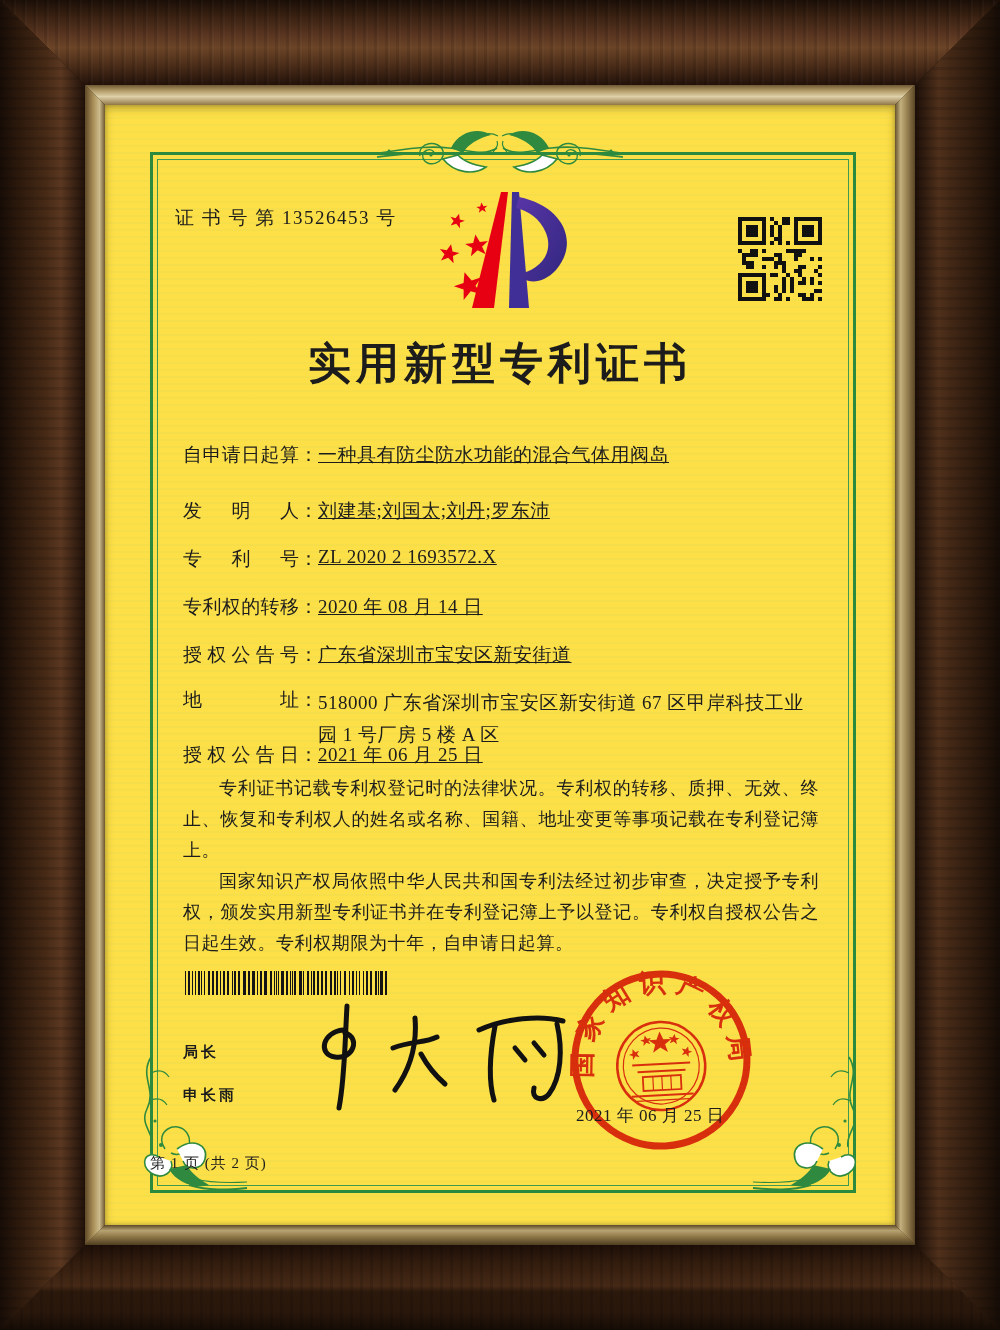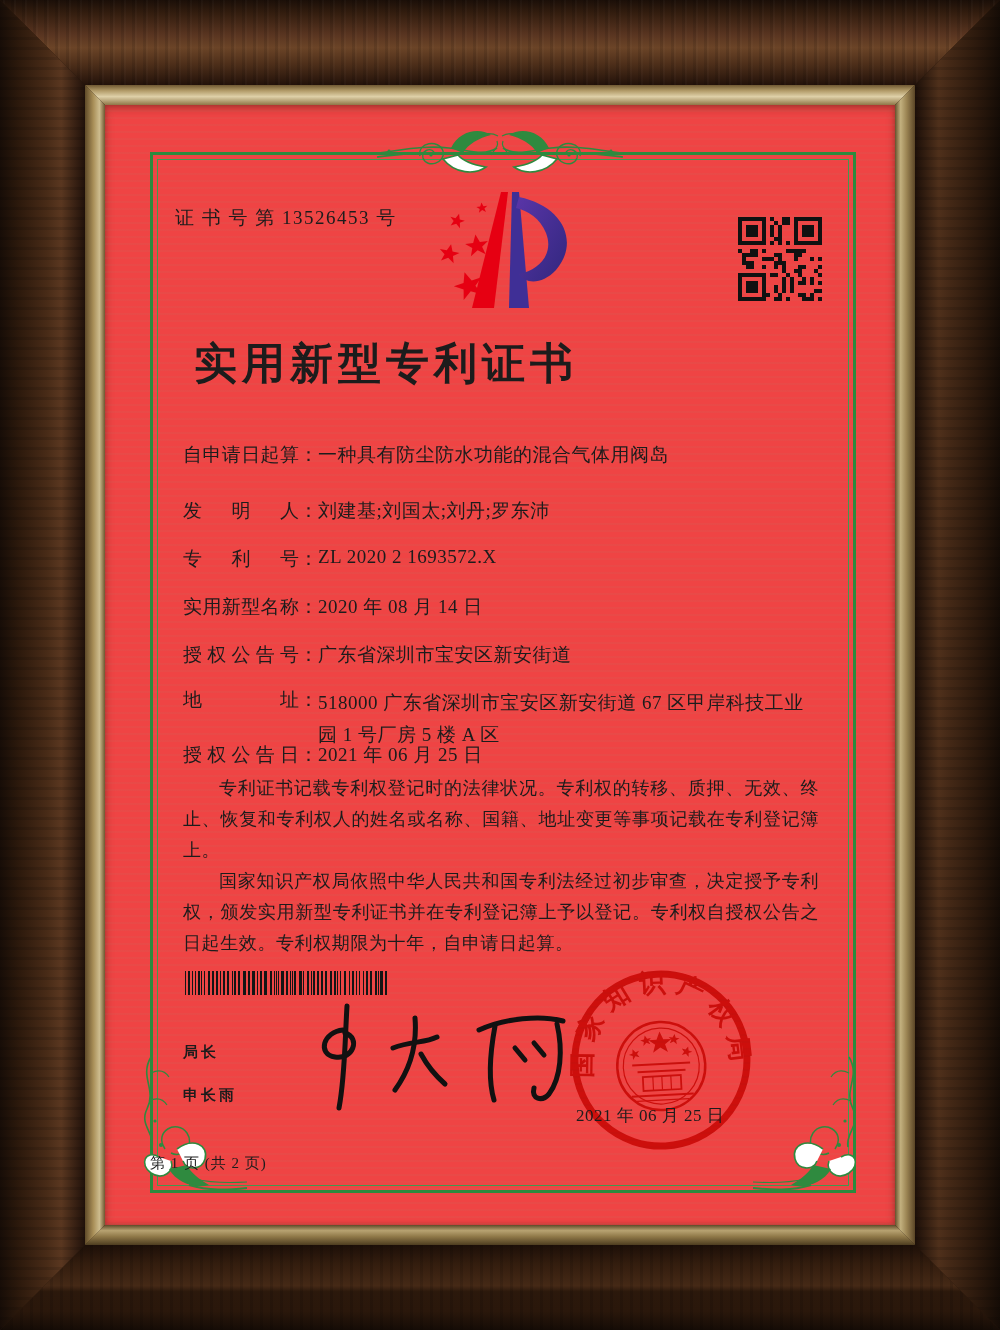--- a/index.html
+++ b/index.html
@@ -39,41 +39,41 @@
   .g-bottom{left:85px;right:85px;bottom:85px;height:20px;
     background:linear-gradient(0deg,#4e3d20 0%,#8f7848 42%,#b7a271 72%,#5e4a28 100%);
     clip-path:polygon(20px 0,calc(100% - 20px) 0,100% 100%,0 100%);}
   .g-left{top:85px;bottom:85px;left:85px;width:20px;
     background:linear-gradient(90deg,#5f4a28 0%,#a98f58 42%,#cdbc8e 72%,#6d5730 100%);
     clip-path:polygon(0 0,100% 20px,100% calc(100% - 20px),0 100%);}
   .g-right{top:85px;bottom:85px;right:85px;width:20px;
     background:linear-gradient(270deg,#5a4526 0%,#9c8554 42%,#c2b07e 72%,#66512c 100%);
     clip-path:polygon(0 20px,100% 0,100% 100%,0 calc(100% - 20px));}
   
-  .paper{position:absolute;inset:105px;background:#ef4444;
+  .paper{position:absolute;inset:105px;background:#fde047;
     box-shadow:inset 0 3px 10px rgba(40,25,10,.30), inset 0 0 4px rgba(40,25,10,.25);padding-left:13px;}
   .paper::before{content:"";position:absolute;inset:0;
     background:repeating-linear-gradient(0deg, rgba(120,180,140,.05) 0 2px, transparent 2px 7px);
     pointer-events:none;}
   
   .green-border{position:absolute;left:45px;top:47px;width:700px;height:1035px;
     border:3px solid #2c8a3e;}
   .green-border::after{content:"";position:absolute;inset:4px;border:1px solid #3f9a50;}
   .orn{position:absolute;pointer-events:none;}
   
   .cert-no{position:absolute;left:70px;top:100px;font-size:19px;letter-spacing:1.5px;}
   .logo{position:absolute;left:323px;top:84px;width:155px;height:122px;}
   .qr{position:absolute;left:633px;top:112px;width:84px;height:84px;}
-  .title{position:absolute;left:45px;top:230px;width:700px;text-align:left;
-    font-size:43px;font-weight:700;letter-spacing:5px;margin-left:44px;}
+  .title{position:absolute;left:45px;top:230px;width:700px;text-align:center;
+    font-size:43px;font-weight:700;letter-spacing:5px;}
   .fields{position:absolute;left:78px;top:0;width:640px;font-size:19px;}
   .frow{position:absolute;left:0;white-space:nowrap;}
   .flabel{display:inline-block;width:116px;text-align:justify;text-align-last:justify;vertical-align:top;}
   .fcolon{display:inline-block;vertical-align:top;}
-  .fvalue{display:inline-block;vertical-align:top;letter-spacing:.5px;}
+  .fvalue{display:inline-block;vertical-align:top;letter-spacing:.5px;text-decoration:underline;}
   .fvalue-wrap{display:inline-block;vertical-align:top;width:505px;white-space:normal;line-height:32px;letter-spacing:.5px;}
   .grant-no-pair{position:absolute;left:307px;top:0;white-space:nowrap;}
   .grant-no-pair .flabel{width:100px;}
   .paras{position:absolute;left:78px;top:668px;width:636px;font-size:18px;line-height:31px;
     text-align:justify;letter-spacing:.6px;}
   .paras p{margin:0;text-indent:2em;}
   .barcode{position:absolute;left:80px;top:866px;width:206px;height:24px;}
   .officer{position:absolute;left:78px;top:925px;font-family:"Liberation Sans","DejaVu Sans",sans-serif;
     font-weight:700;font-size:15px;line-height:43px;letter-spacing:3px;}
   .signature{position:absolute;left:188px;top:893px;width:312px;height:118px;}
@@ -370,21 +370,21 @@
     <div class="frow" style="top:337px">
       <span class="flabel">自申请日起算</span><span class="fcolon">：</span><span class="fvalue">一种具有防尘防水功能的混合气体用阀岛</span>
     </div>
     <div class="frow" style="top:393px">
       <span class="flabel">发明人</span><span class="fcolon">：</span><span class="fvalue">刘建基;刘国太;刘丹;罗东沛</span>
     </div>
     <div class="frow" style="top:441px">
       <span class="flabel">专利号</span><span class="fcolon">：</span><span class="fvalue">ZL 2020 2 1693572.X</span>
     </div>
     <div class="frow" style="top:489px">
-      <span class="flabel">实用新型名称</span><span class="fcolon">：</span><span class="fvalue">2020 年 08 月 14 日</span>
+      <span class="flabel">专利权的转移</span><span class="fcolon">：</span><span class="fvalue">2020 年 08 月 14 日</span>
     </div>
     <div class="frow" style="top:537px">
       <span class="flabel">授权公告号</span><span class="fcolon">：</span><span class="fvalue">广东省深圳市宝安区新安街道</span>
     </div>
     <div class="frow" style="top:582px">
       <span class="flabel">地址</span><span class="fcolon">：</span><span class="fvalue-wrap">518000 广东省深圳市宝安区新安街道 67 区甲岸科技工业园 1 号厂房 5 楼 A 区</span>
     </div>
     <div class="frow" style="top:637px">
       <span class="flabel">授权公告日</span><span class="fcolon">：</span><span class="fvalue">2021 年 06 月 25 日</span>
     </div>

